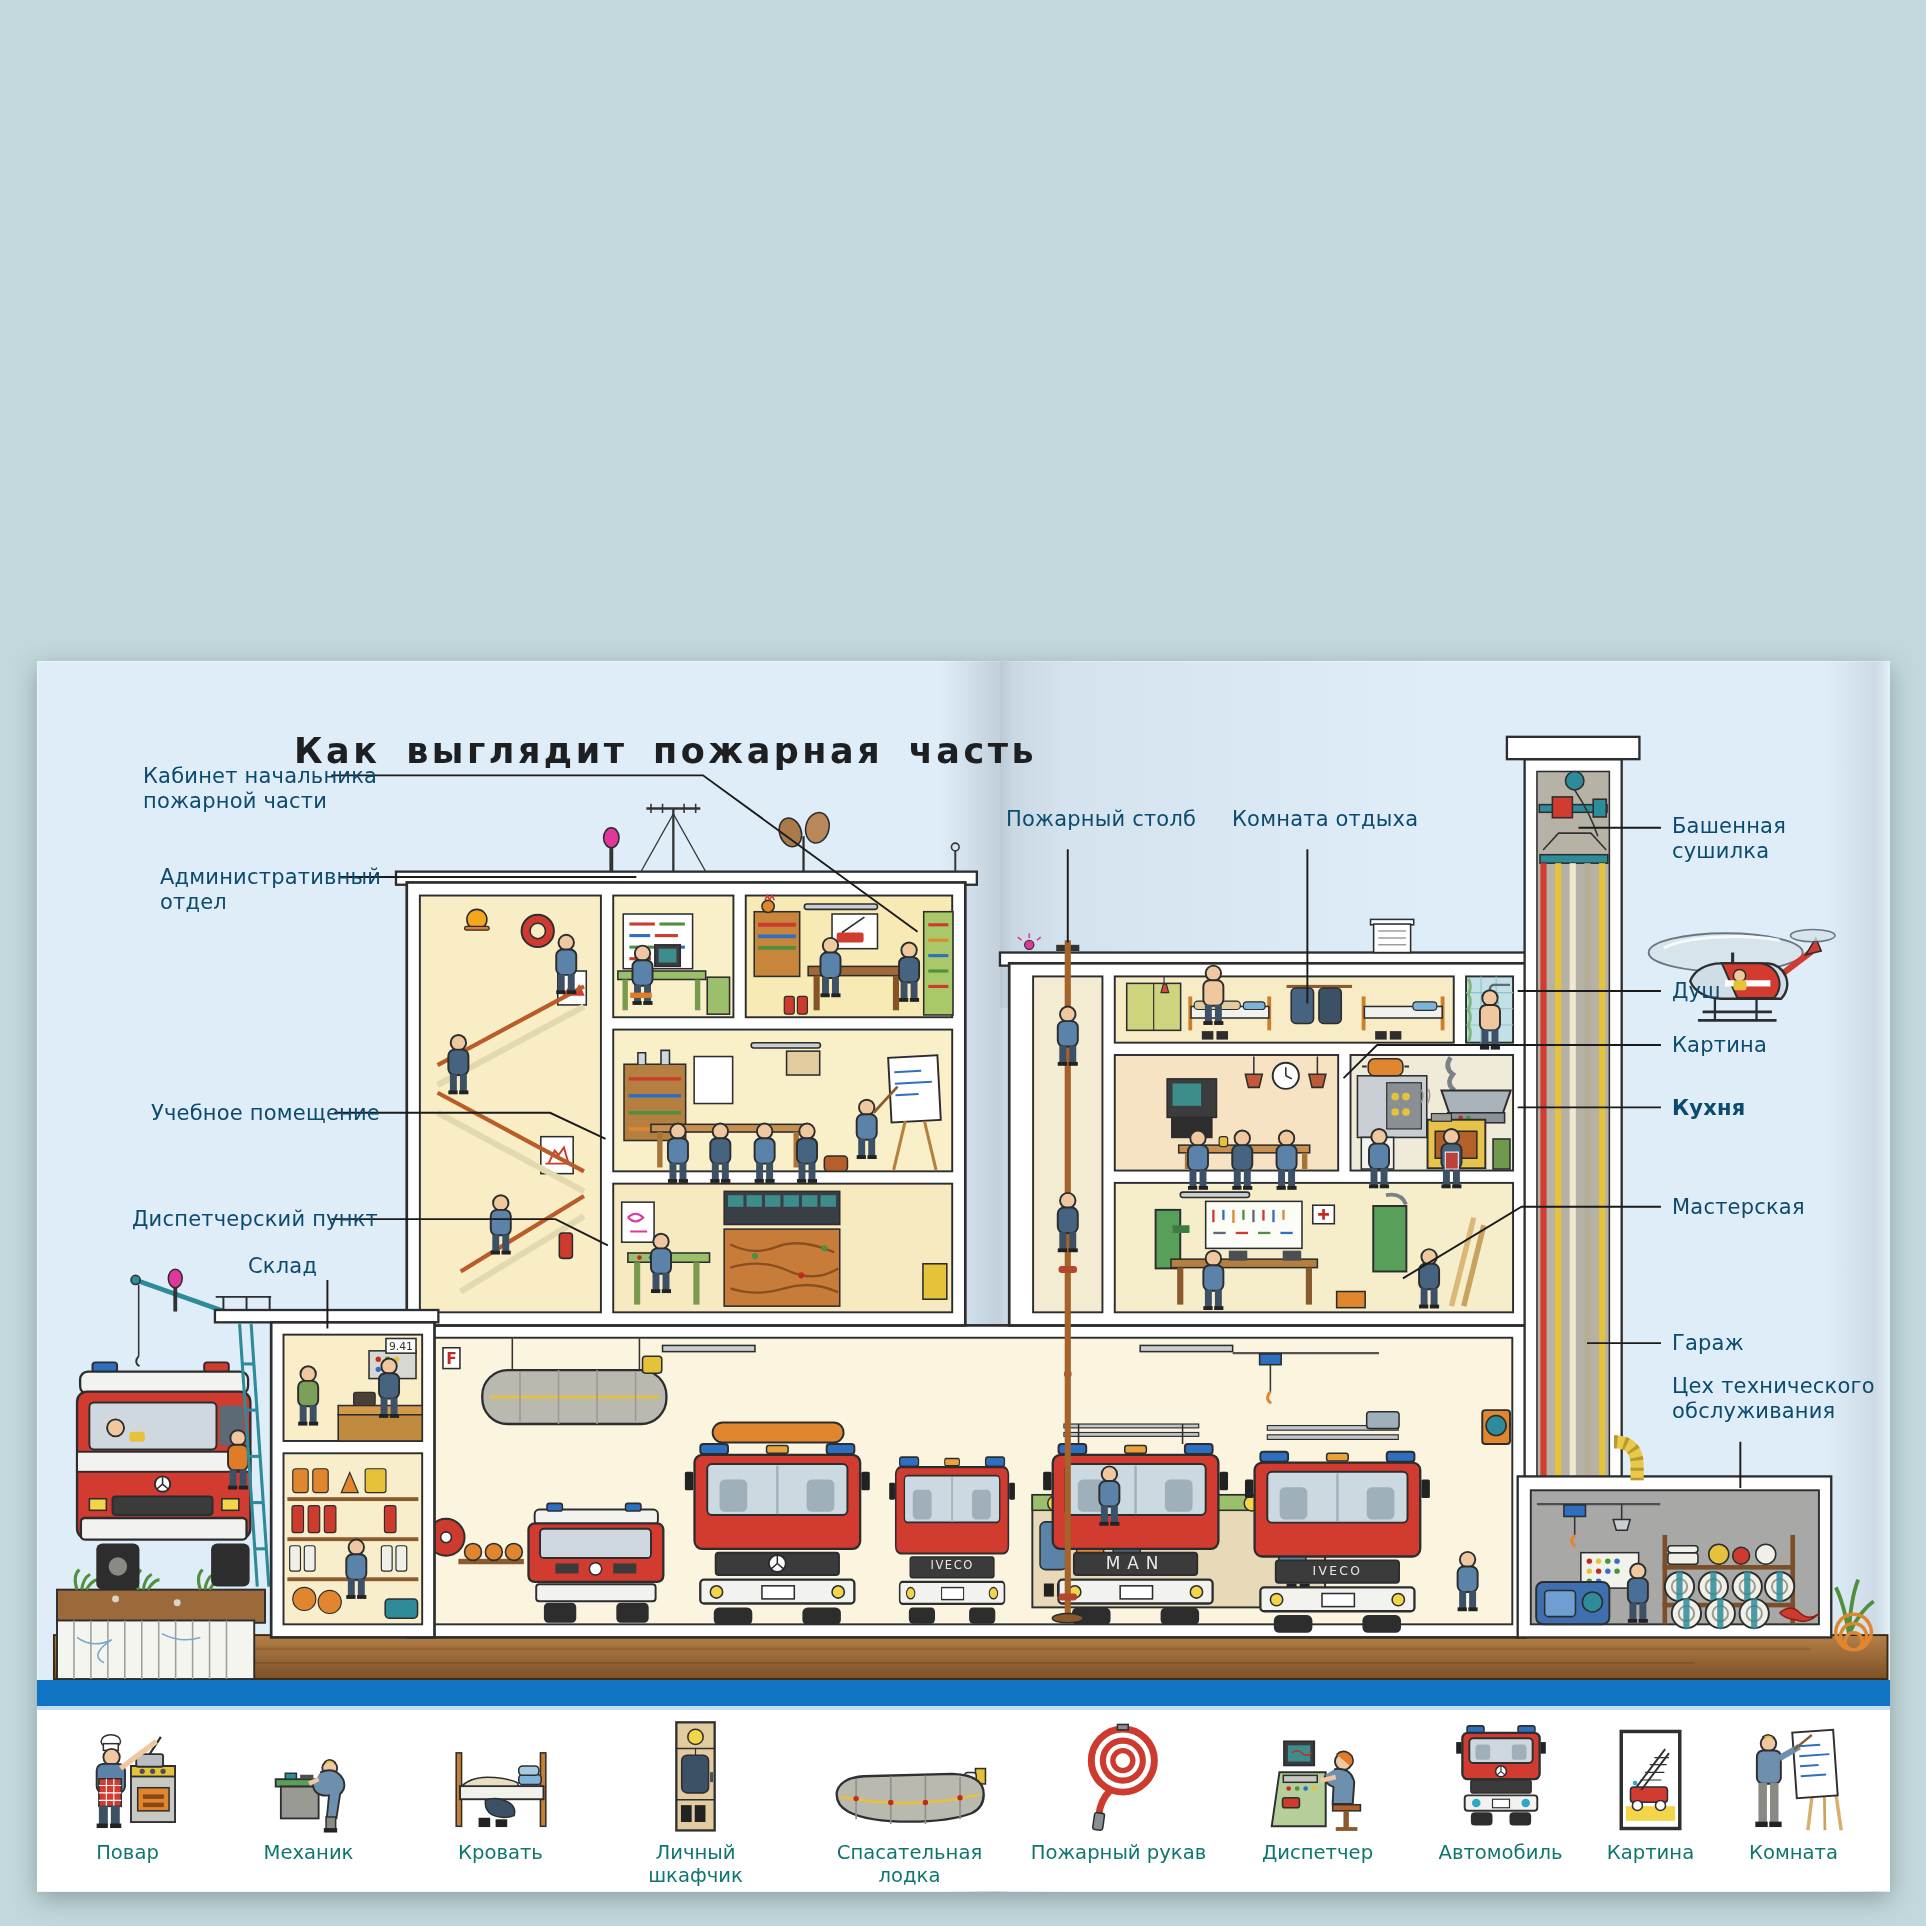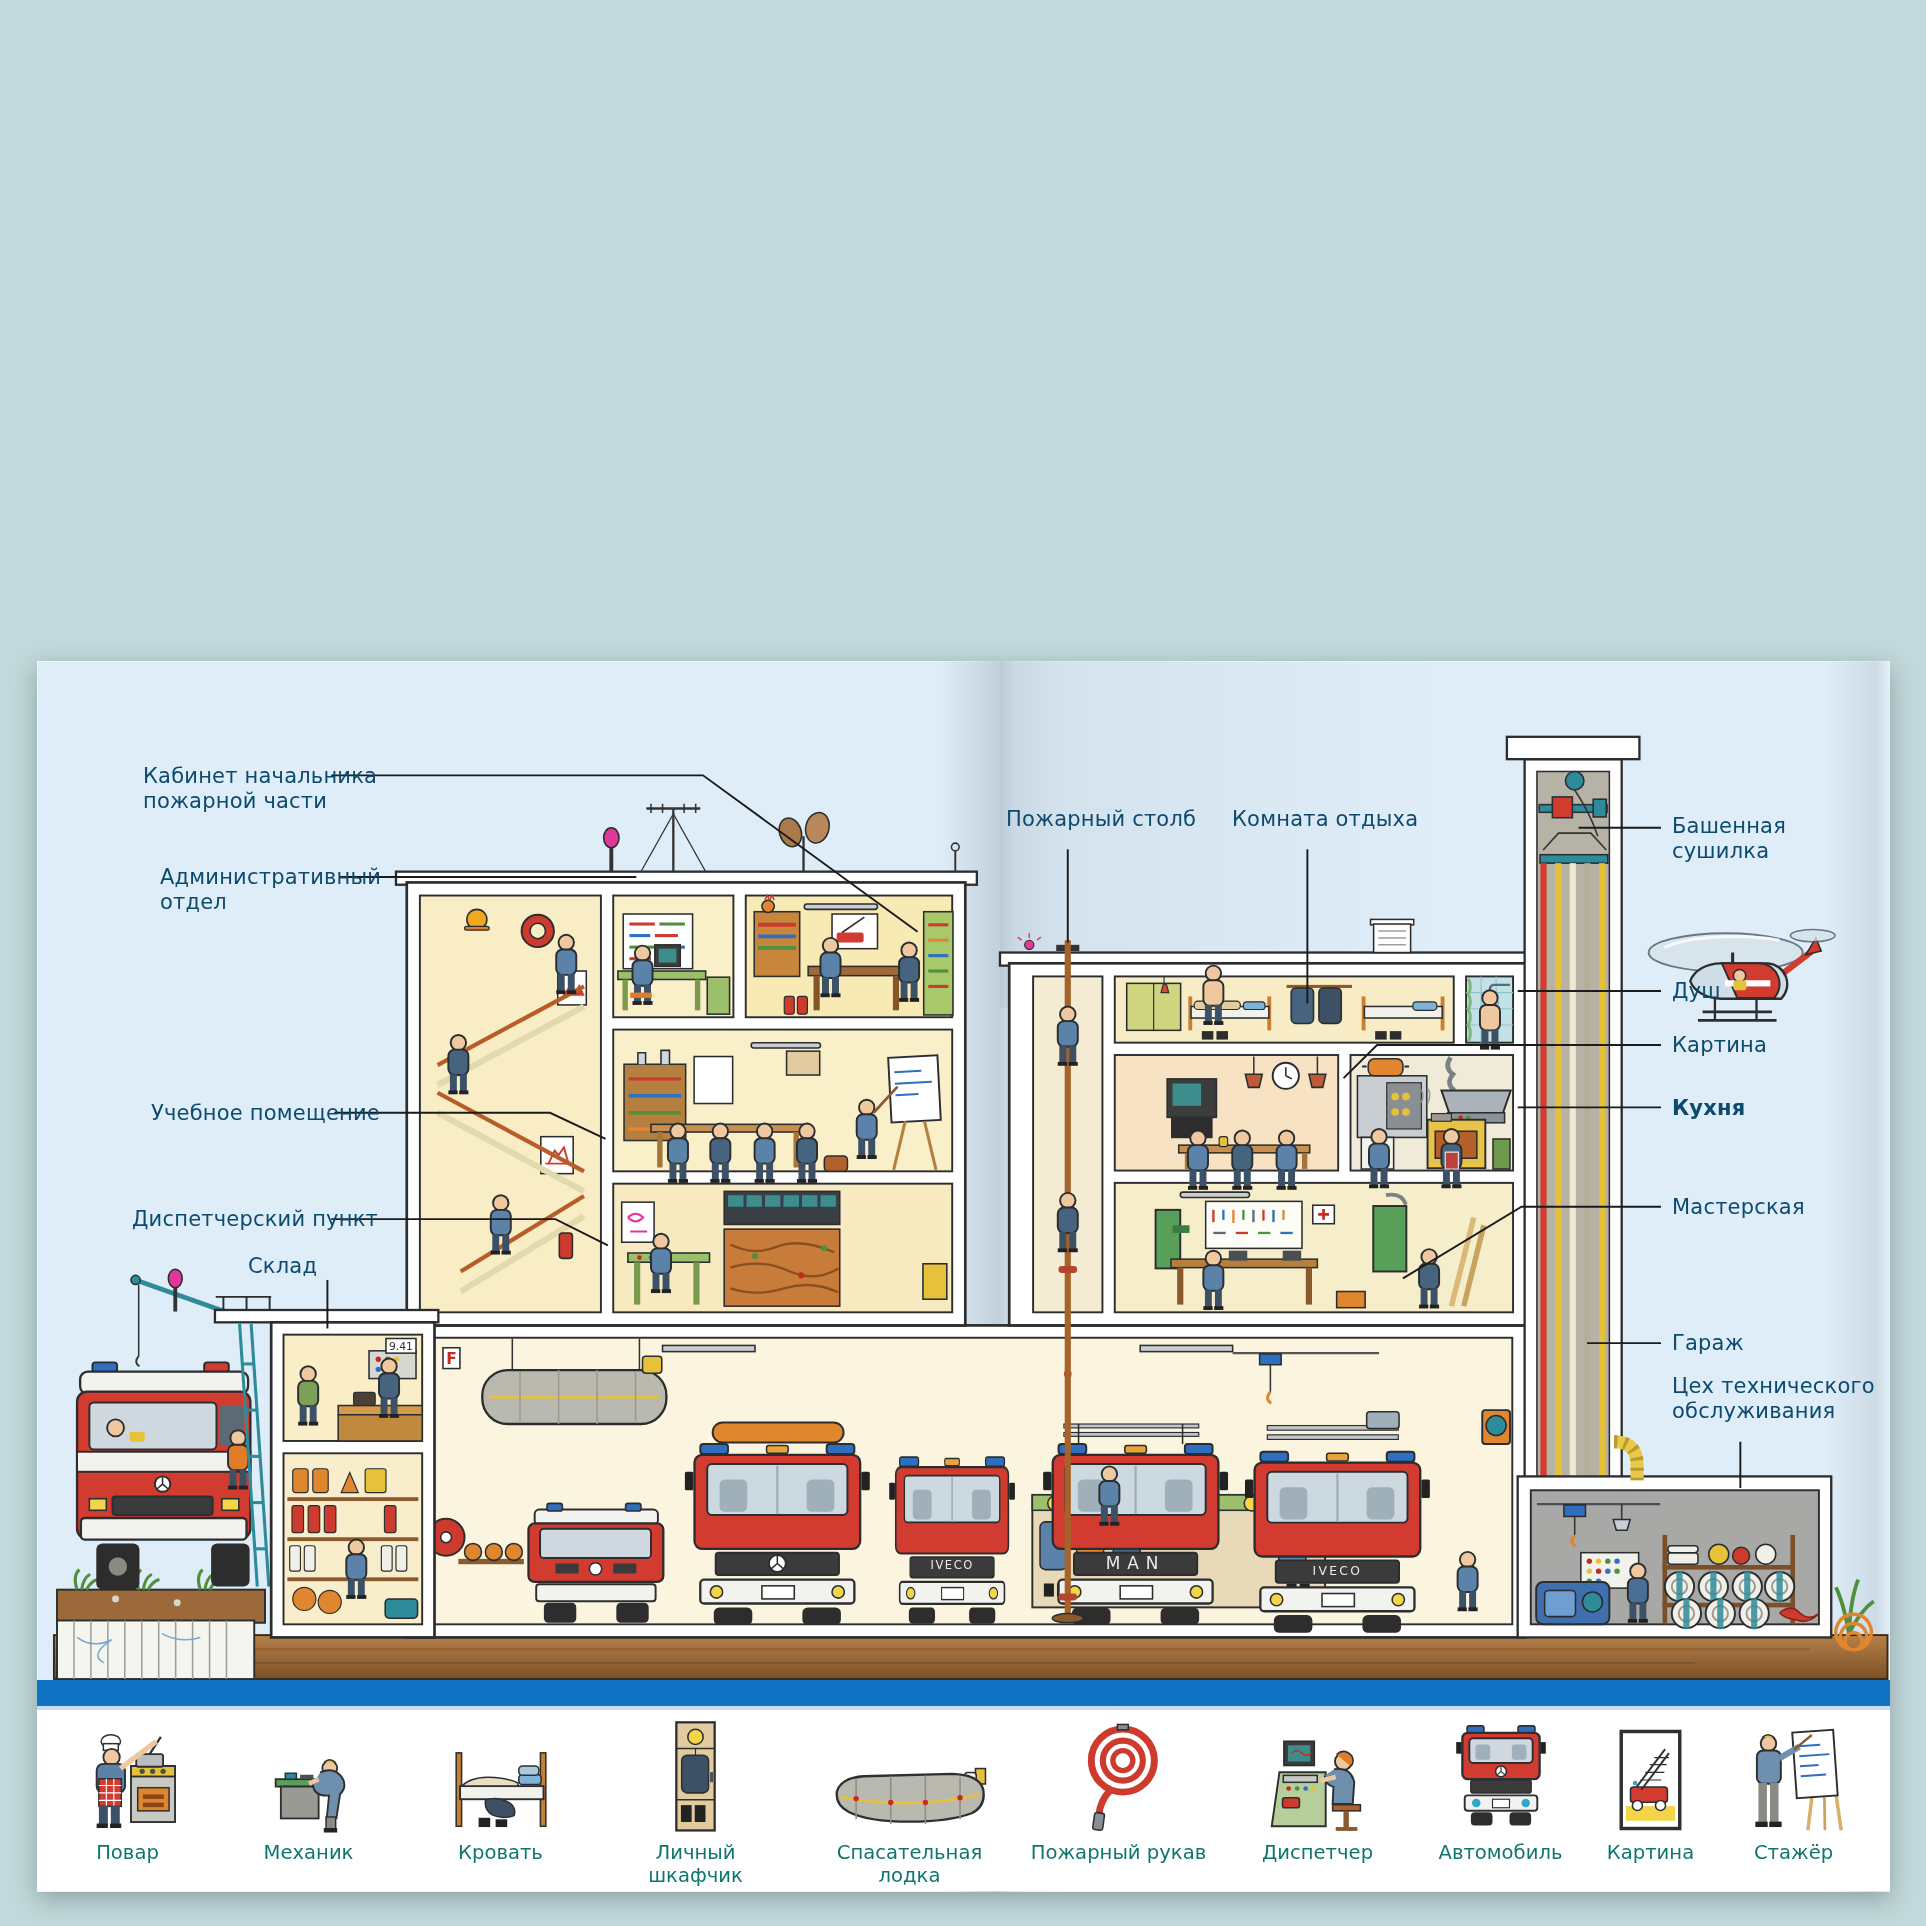--- a/index.html
+++ b/index.html
@@ -721,20 +721,21 @@
       <path d="M4312 2148 H4098"></path>
       <path d="M4312 2572 H3940"></path>
       <path d="M4312 2712 H3575 L3488 2798"></path>
       <path d="M4312 2874 H3940"></path>
       <path d="M4312 3132 H3950 L3642 3318"></path>
       <path d="M4312 3486 H4120"></path>
       <path d="M4518 3742 V3862"></path>
     </g>
   </svg>
 
+  <div class="ttl">Как выглядит пожарная часть</div>
 
   <div class="lbl" style="left:143px;top:764px;">Кабинет начальника
 пожарной части</div>
   <div class="lbl" style="left:160px;top:865px;">Административный
 отдел</div>
   <div class="lbl" style="left:151px;top:1101px;">Учебное помещение</div>
   <div class="lbl" style="left:132px;top:1207px;">Диспетчерский пункт</div>
   <div class="lbl" style="left:248px;top:1254px;">Склад</div>
   <div class="lbl" style="left:1006px;top:807px;">Пожарный столб</div>
   <div class="lbl" style="left:1232px;top:807px;">Комната отдыха</div>
@@ -946,17 +947,17 @@
         <path d="M68 50 q16 -14 32 2" fill="#e6c23a" stroke="#2d2f31" stroke-width="4"></path>
         <rect x="54" y="84" width="62" height="86" rx="16" fill="#6f8fae" stroke="#2d2f31" stroke-width="5"></rect>
         <path d="M112 104 L164 74" stroke="#6f8fae" stroke-width="16"></path>
         <line x1="150" y1="82" x2="196" y2="44" stroke="#8a5a2e" stroke-width="6"></line>
         <rect x="58" y="168" width="22" height="102" fill="#8a8a84"></rect>
         <rect x="88" y="168" width="22" height="102" fill="#8a8a84"></rect>
         <rect x="50" y="268" width="32" height="14" fill="#222"></rect>
           <rect x="86" y="268" width="32" height="14" fill="#222"></rect>
       </svg>
     </div>
-    <div class="vlbl">Стажёр</div>
+    <div class="vlbl">Комната</div>
   </div>
 
 </div>
 
 
 </body></html>

